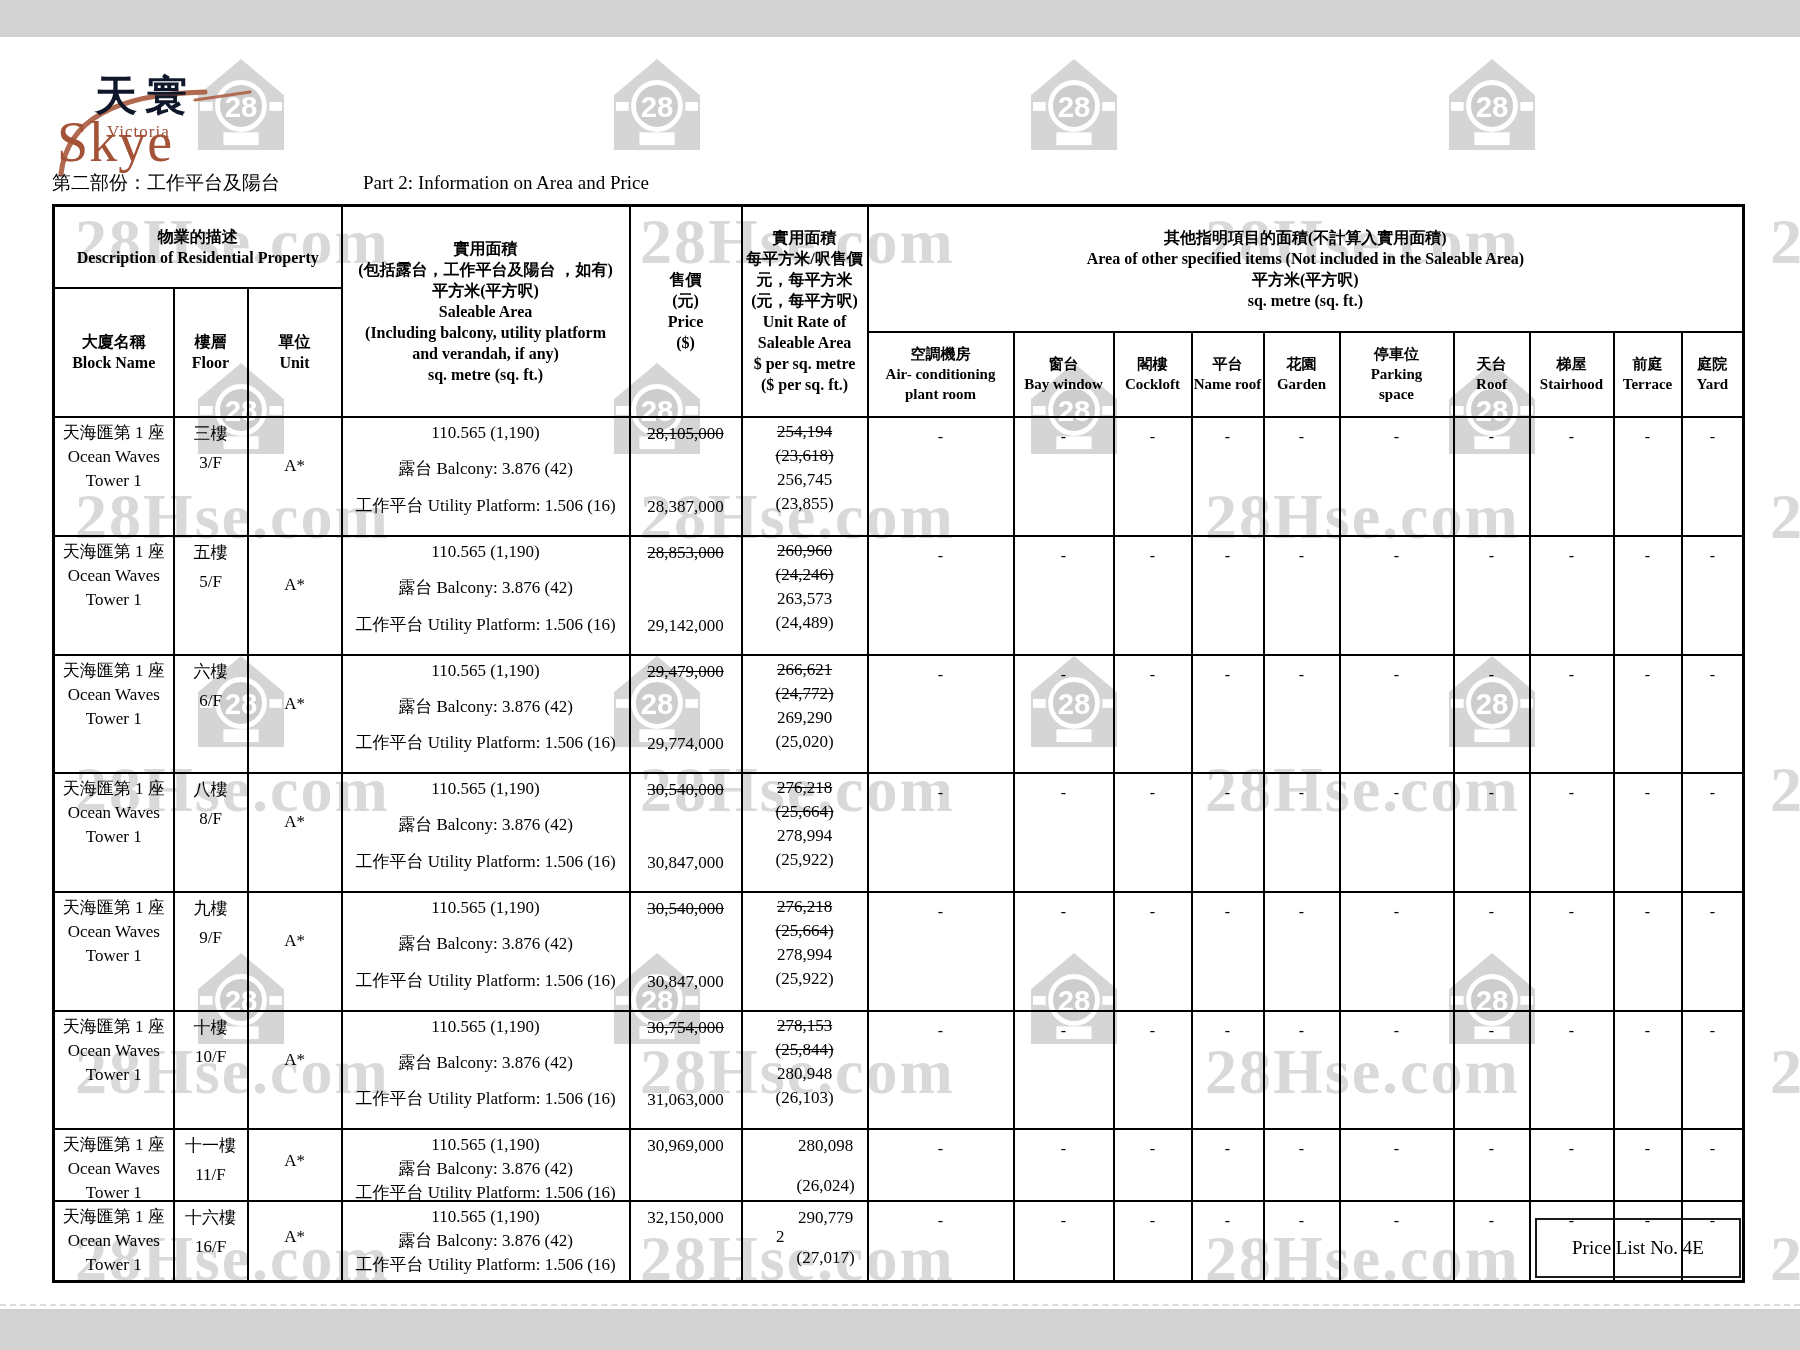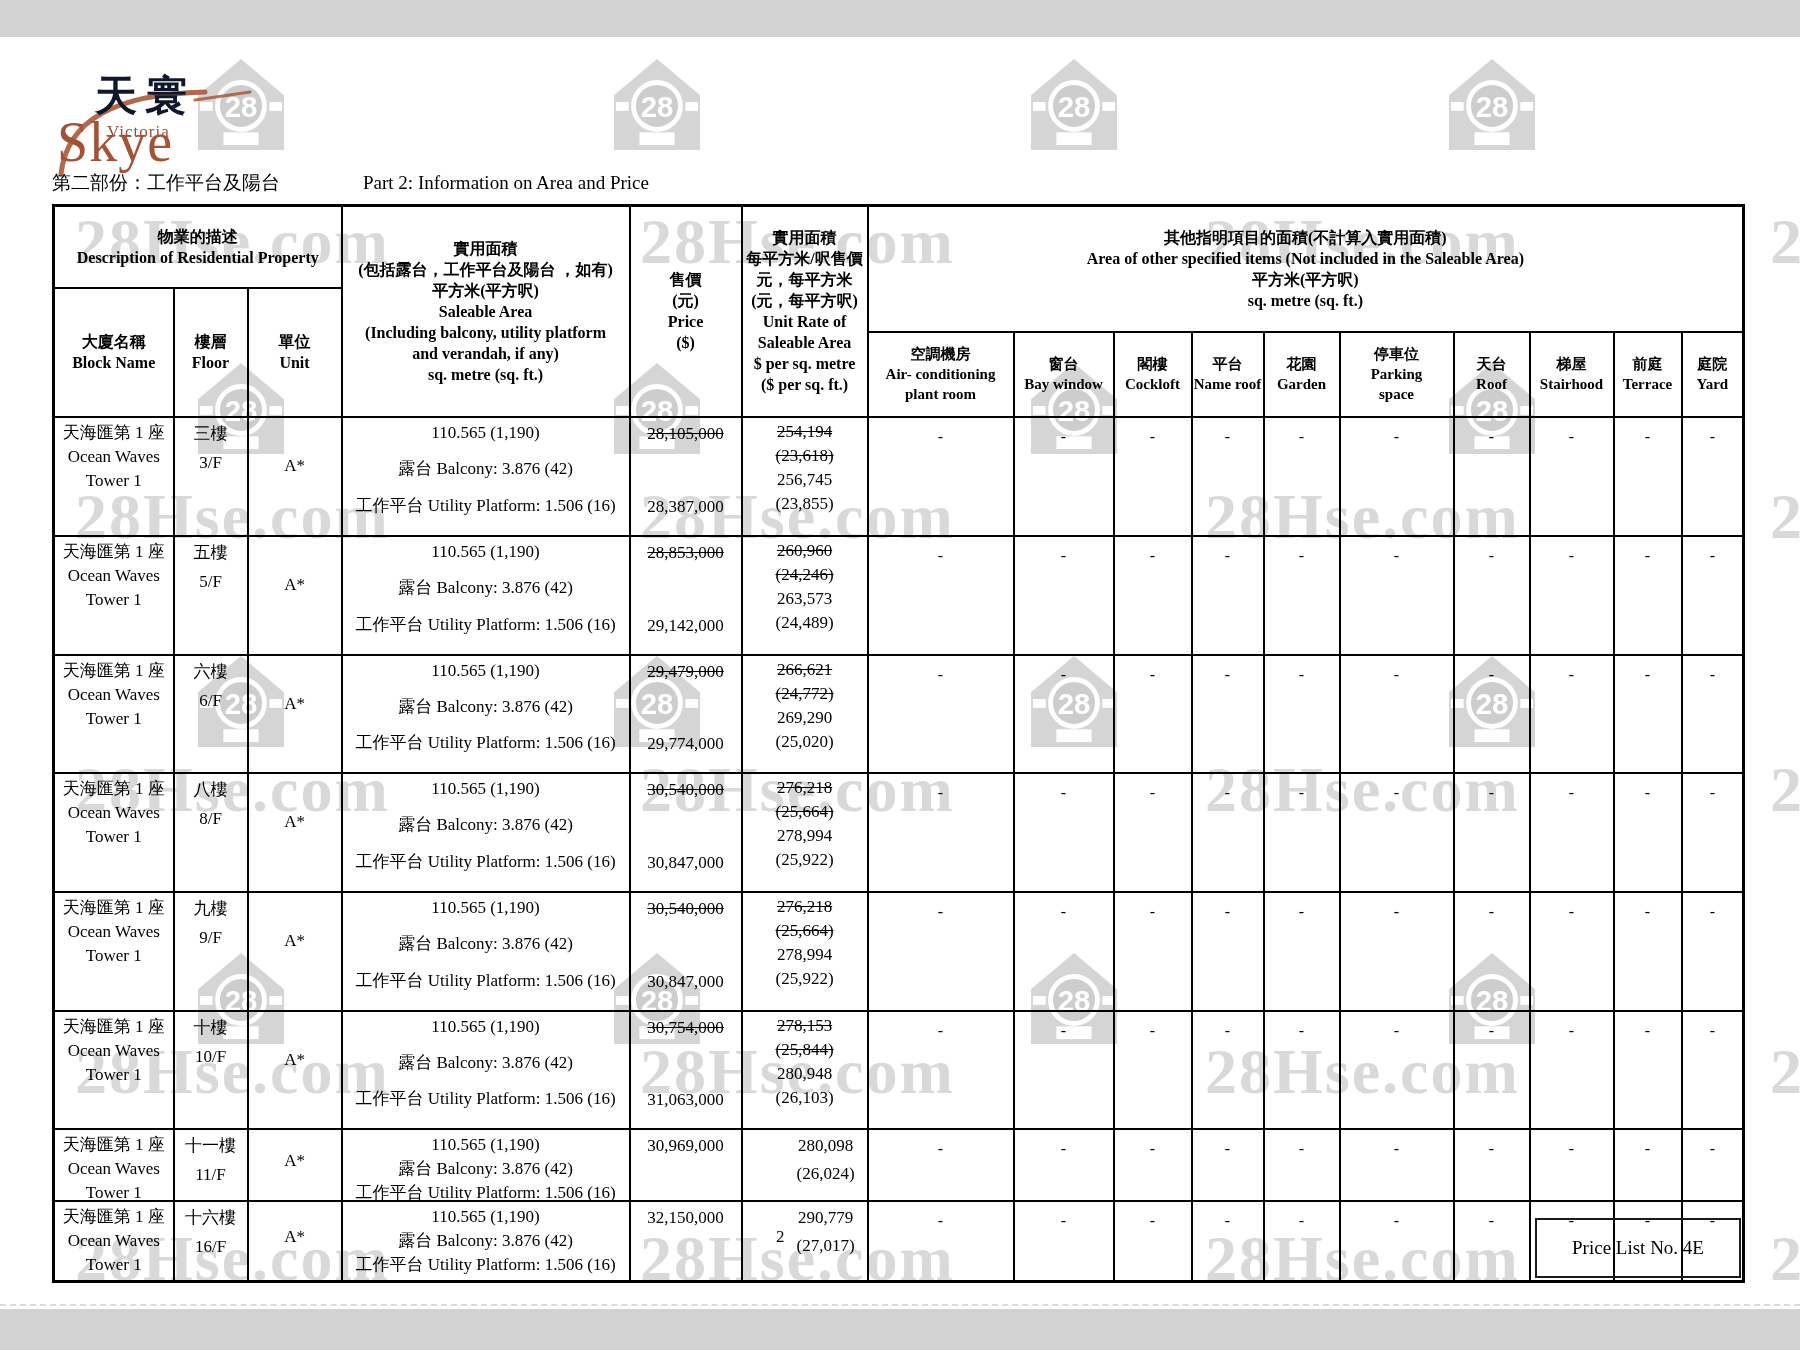--- a/index.html
+++ b/index.html
@@ -47,21 +47,21 @@
   th.sub{font-size:15px;line-height:20px;}
   tbody td{vertical-align:top;font-size:17px;}
   .w{display:flex;flex-direction:column;align-items:center;text-align:center;line-height:24px;}
   .w-block{justify-content:flex-start;padding:3px 3px;}
   .w-floor{justify-content:flex-start;padding-top:4px;gap:5px;}
   .w-unit{justify-content:center;}
   .w-area{justify-content:space-between;padding:3px 0;}
   .w-price{justify-content:space-between;padding:4px 0 16px;}
   .w-single{justify-content:flex-start;padding-top:4px;}
   .w-rate4{justify-content:space-between;padding:2px 0;}
-  .w-rate2{justify-content:flex-start;padding-top:4px;gap:4px;margin-left:42px;}
+  .w-rate2{justify-content:flex-start;padding-top:4px;gap:16px;margin-left:42px;}
   .w-dash{justify-content:flex-start;padding-top:7px;font-size:16px;}
   .strike{text-decoration:line-through;}
 
   
   .page-num{position:absolute;left:776px;top:1227px;font-size:17px;z-index:2;}
   .pl-box{
     position:absolute;left:1535px;top:1218px;width:202px;height:56px;z-index:2;
     border:2px solid #1a1a1a;display:flex;align-items:center;justify-content:center;
     font-size:19px;background:transparent;
   }

